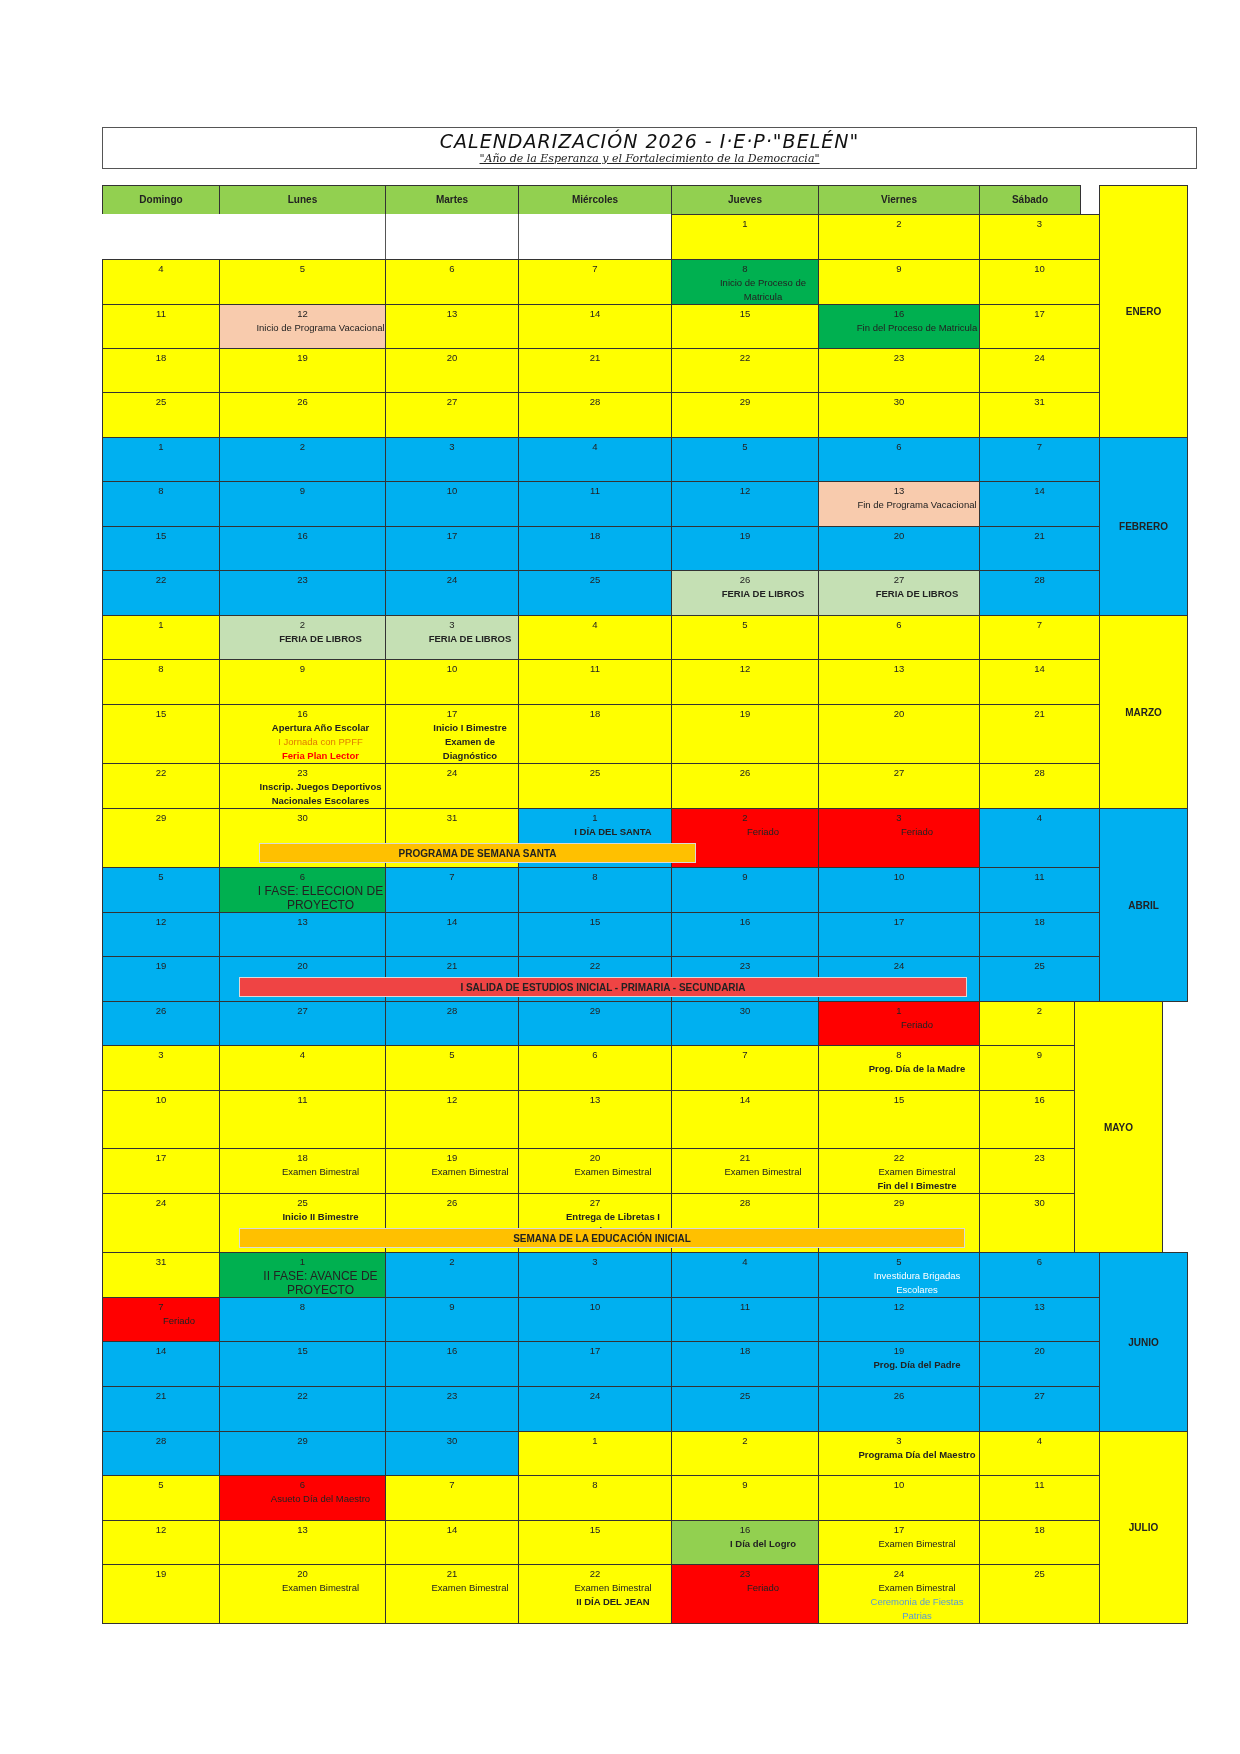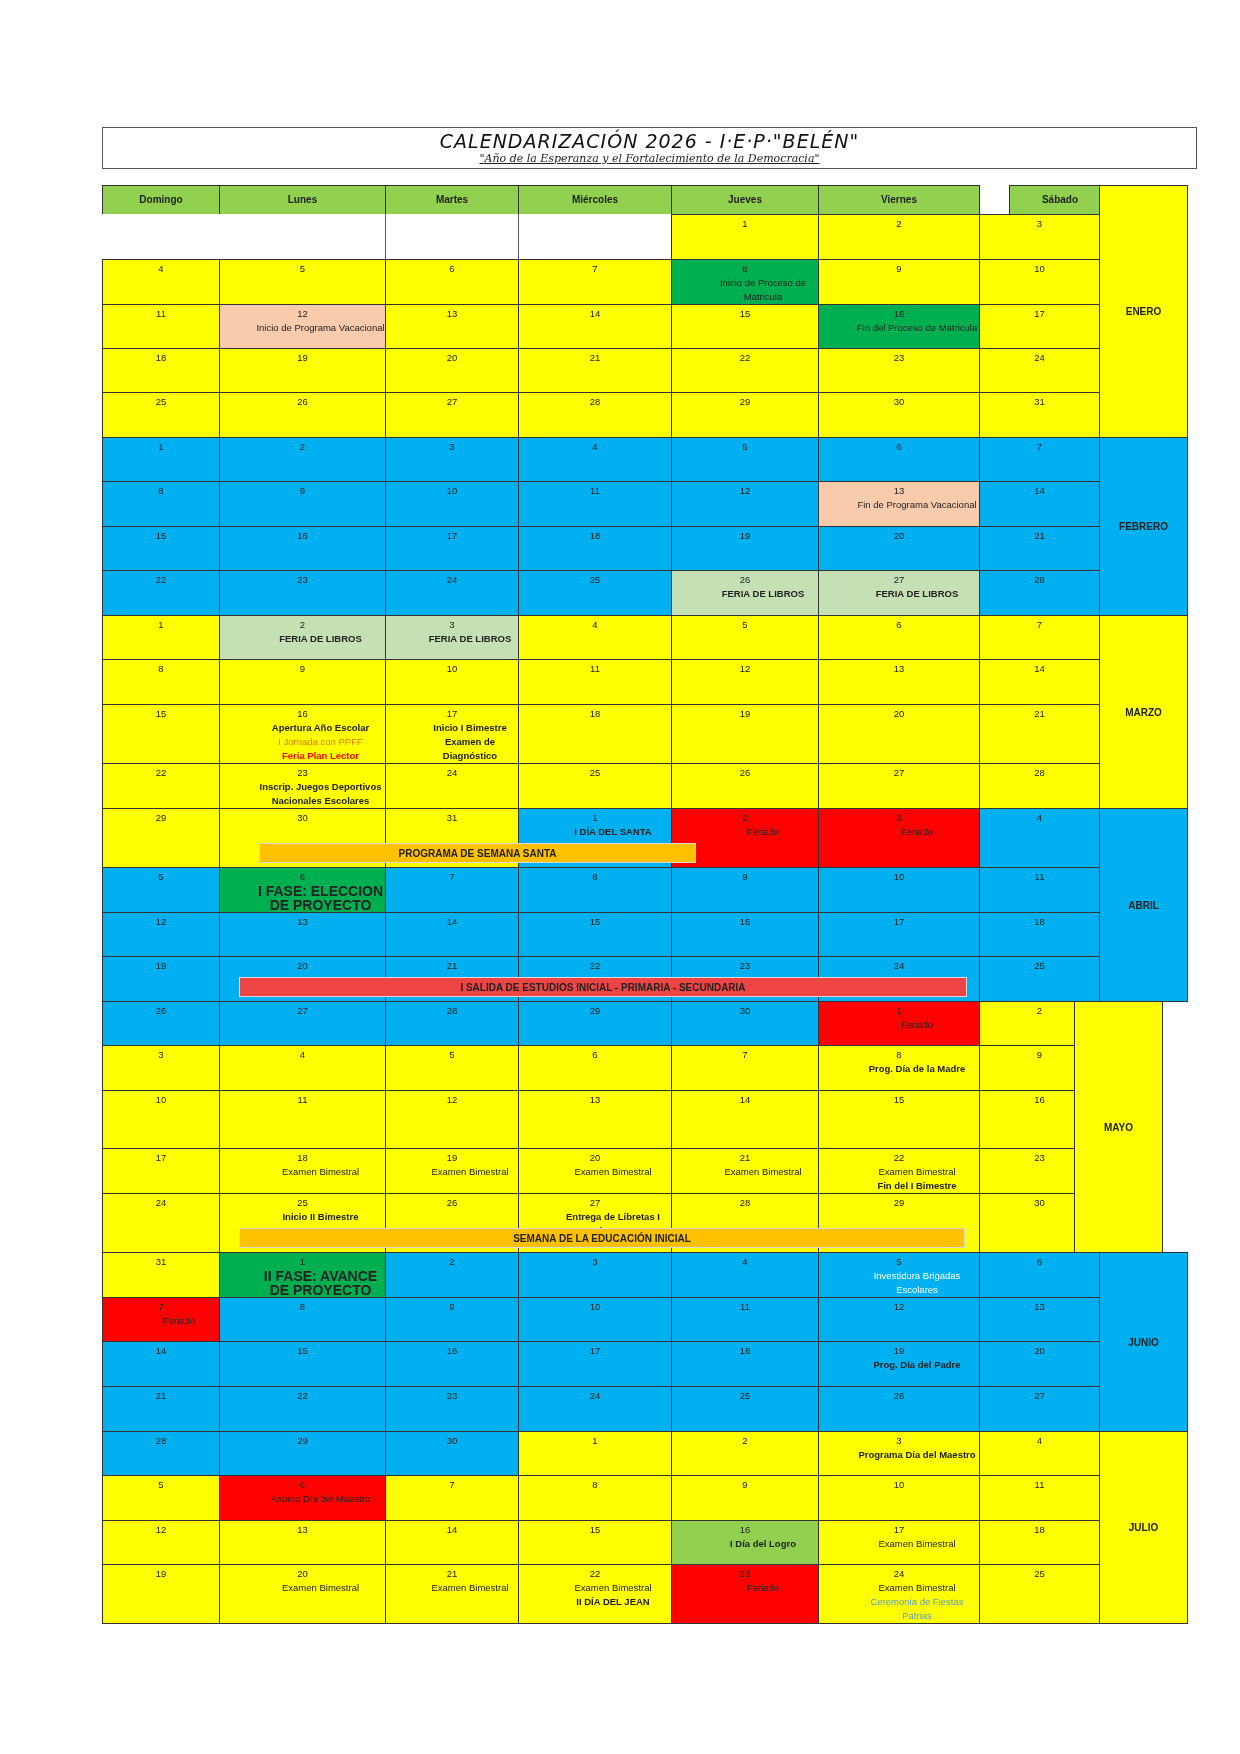--- a/index.html
+++ b/index.html
@@ -5,41 +5,41 @@
   html,body{margin:0;padding:0;background:#fff;}
   body{width:1240px;height:1754px;position:relative;overflow:hidden;font-family:"Liberation Sans",sans-serif;}
   #title-box{position:absolute;left:102px;top:127px;width:1095px;height:42px;border:1px solid #555;box-sizing:border-box;text-align:center;}
   #title-main{font-family:"DejaVu Sans",sans-serif;font-style:italic;font-size:19px;letter-spacing:1px;line-height:22px;margin-top:2px;color:#111;}
   #title-sub{font-family:"DejaVu Serif",serif;font-style:italic;font-size:11px;line-height:14px;color:#222;text-decoration:underline;}
   #cal{position:absolute;left:0;top:0;width:1240px;height:1754px;}
   .cell{position:absolute;box-sizing:border-box;border:1px solid #333;text-align:center;font-size:9.5px;line-height:14px;color:#222;overflow:hidden;}
   .hdr{background:#92d050;font-weight:bold;font-size:10px;display:flex;align-items:center;justify-content:center;color:#222;}
   .num{display:block;padding-top:2px;}
   .ev{display:block;font-weight:bold;padding-left:36px;}
-  .ev.small{font-weight:bold;font-size:14px;}
+  .ev.small{font-weight:normal;font-size:12px;}
   .ev.norm{font-weight:normal;}
   .month{position:absolute;box-sizing:border-box;border:1px solid #333;display:flex;align-items:center;justify-content:center;font-weight:bold;font-size:10px;color:#222;}
   .banner{position:absolute;box-sizing:border-box;display:flex;align-items:center;justify-content:center;font-weight:bold;font-size:10px;color:#222;border:1px solid #d9d9d9;}
 </style>
 </head>
 <body>
 
 <div id="title-box">
   <div id="title-main">CALENDARIZACIÓN 2026 - I·E·P·"BELÉN"</div>
   <div id="title-sub">"Año de la Esperanza y el Fortalecimiento de la Democracia"</div>
 </div>
 
 <div id="cal">
     <div class="cell hdr" style="left: 102px; top: 185px; width: 118px; height: 30px;">Domingo</div>
     <div class="cell hdr" style="left: 219px; top: 185px; width: 167px; height: 30px;">Lunes</div>
     <div class="cell hdr" style="left: 385px; top: 185px; width: 134px; height: 30px;">Martes</div>
     <div class="cell hdr" style="left: 518px; top: 185px; width: 154px; height: 30px;">Miércoles</div>
     <div class="cell hdr" style="left: 671px; top: 185px; width: 148px; height: 30px;">Jueves</div>
     <div class="cell hdr" style="left: 818px; top: 185px; width: 162px; height: 30px;">Viernes</div>
-    <div class="cell hdr" style="left: 979px; top: 185px; width: 102px; height: 30px; margin-left: 30px;">Sábado</div>
+    <div class="cell hdr" style="left: 979px; top: 185px; width: 102px; height: 30px;">Sábado</div>
     <div class="cell" style="left: 102px; top: 214px; width: 118px; height: 46px; background: rgb(255, 255, 255); border-top: none; border-right-color: transparent; border-bottom-color: transparent; border-left-color: transparent;">
       <span class="num"></span>
     </div>
     <div class="cell" style="left: 219px; top: 214px; width: 167px; height: 46px; background: rgb(255, 255, 255); border-top: none; border-right-color: transparent; border-bottom-color: transparent; border-left-color: transparent;">
       <span class="num"></span>
     </div>
     <div class="cell" style="left: 385px; top: 214px; width: 134px; height: 46px; background: rgb(255, 255, 255); border-top: none; border-right-color: rgb(85, 85, 85); border-bottom-color: rgb(85, 85, 85); border-left-color: rgb(85, 85, 85);">
       <span class="num"></span>
     </div>
     <div class="cell" style="left: 518px; top: 214px; width: 154px; height: 46px; background: rgb(255, 255, 255); border-top: none; border-right-color: rgb(85, 85, 85); border-bottom-color: rgb(85, 85, 85); border-left-color: rgb(85, 85, 85);">

